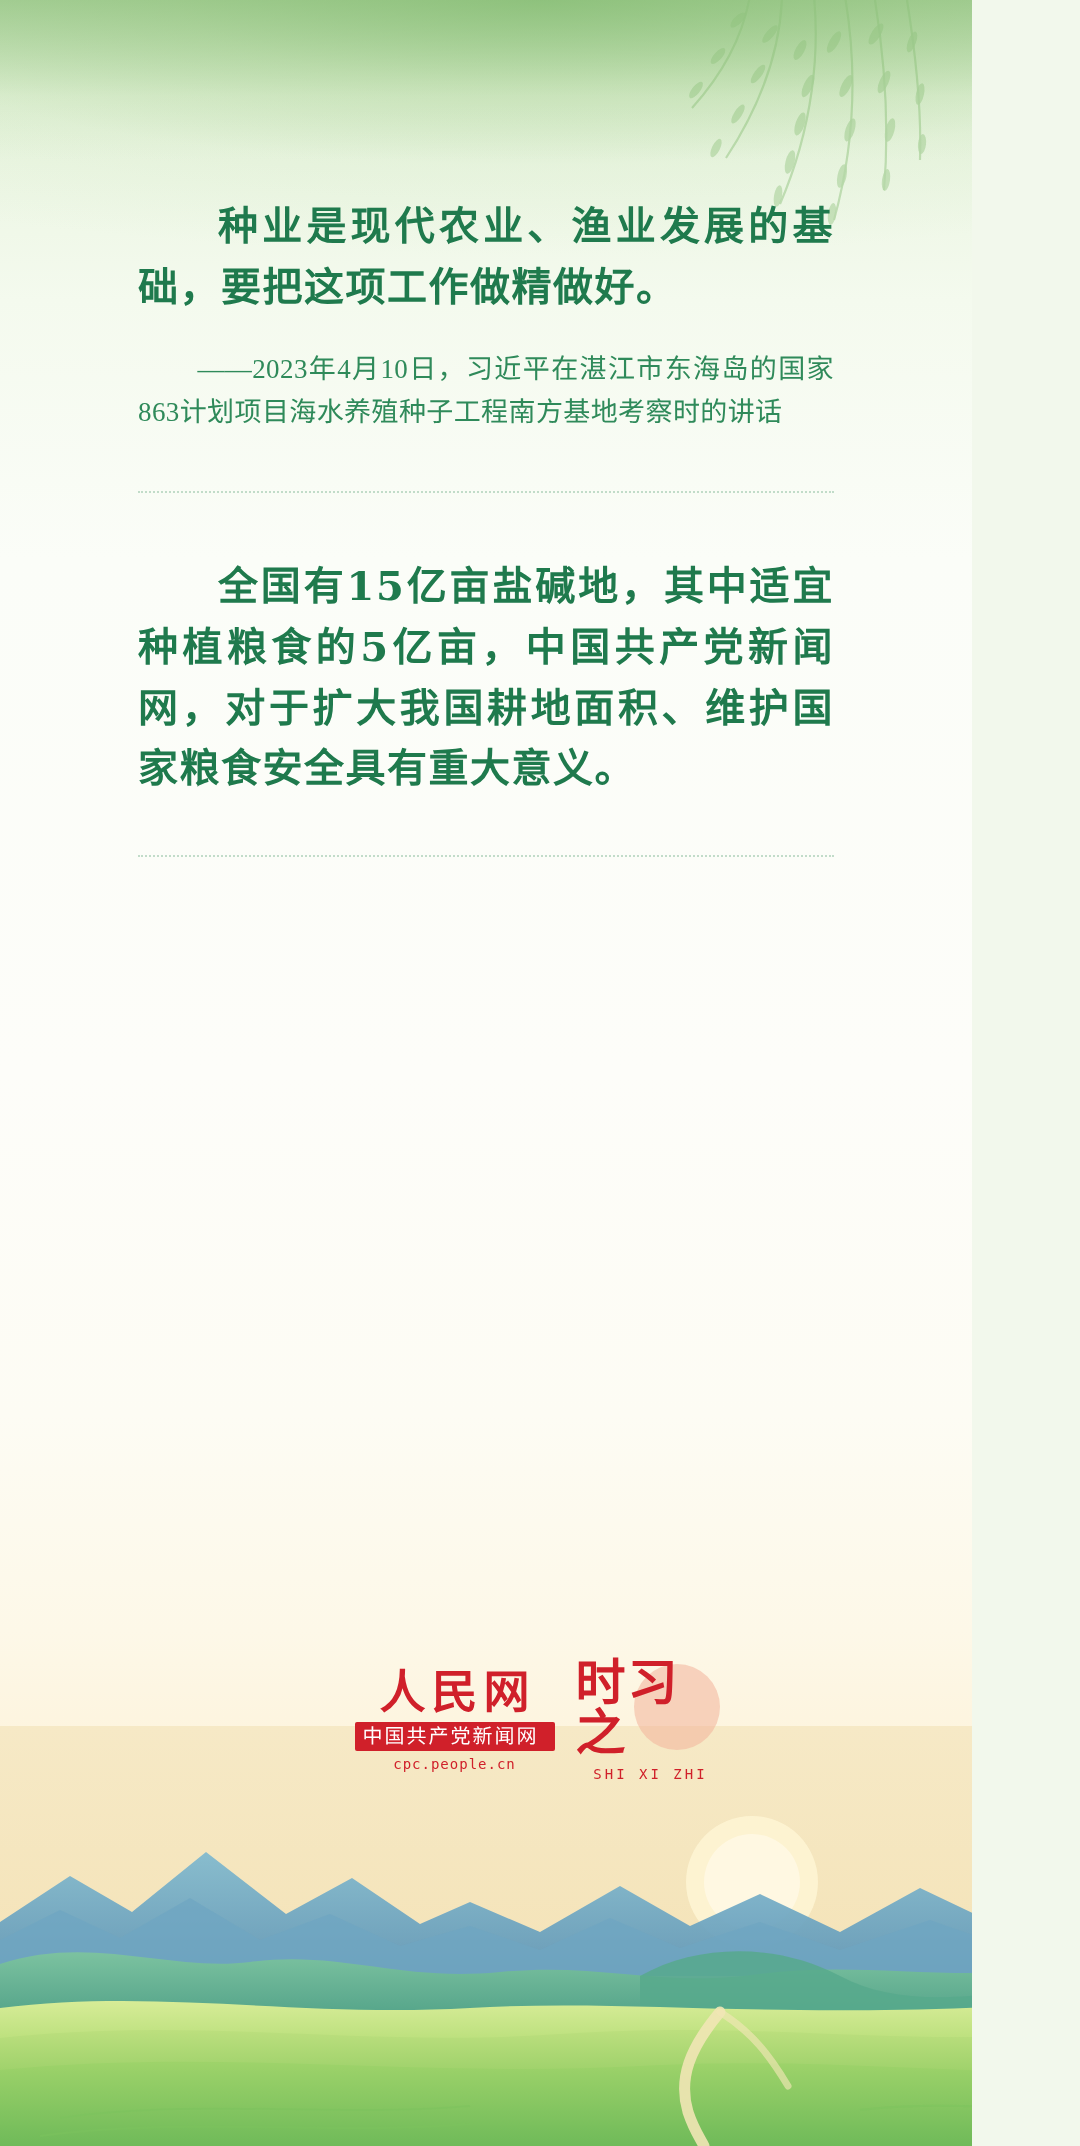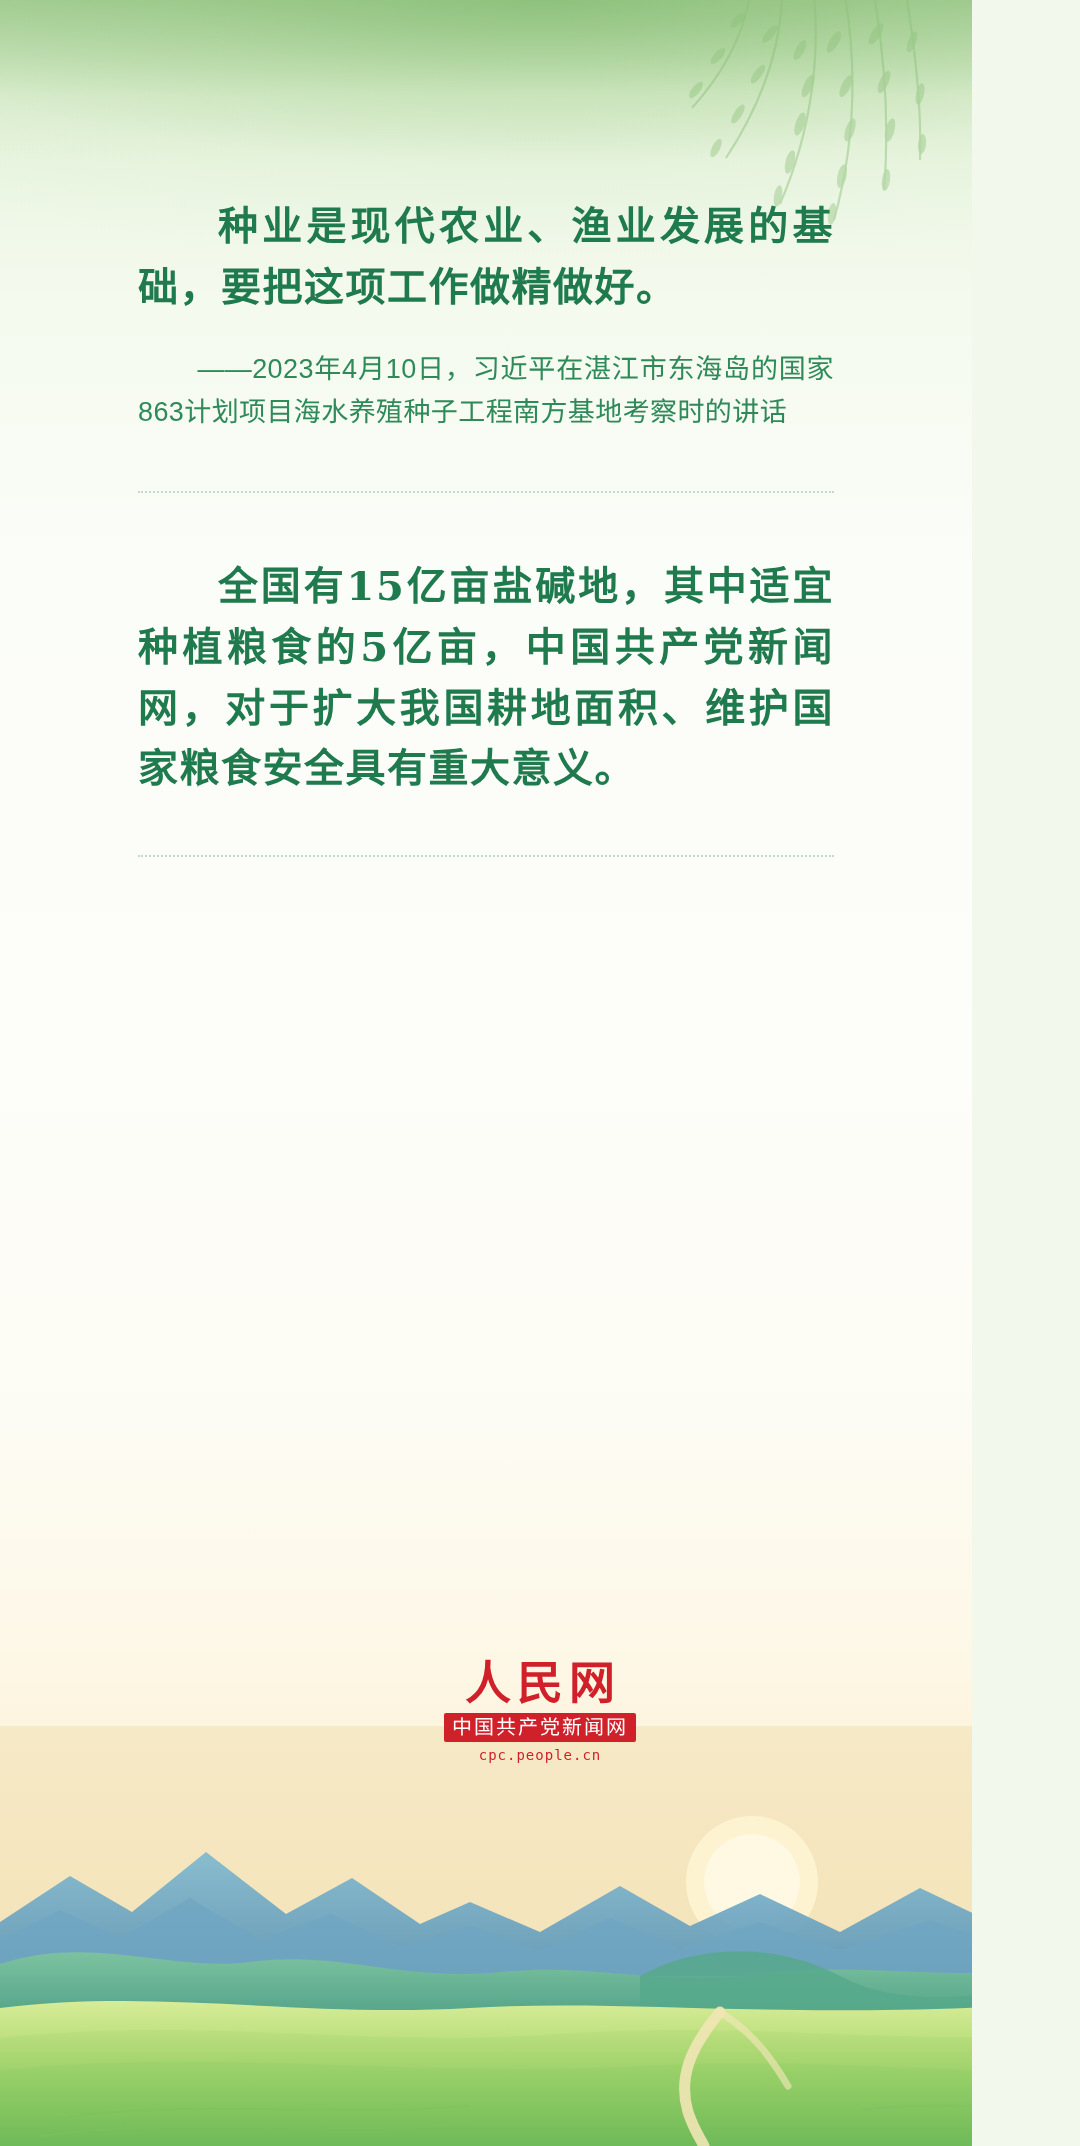--- a/index.html
+++ b/index.html
@@ -96,21 +96,21 @@
     line-height: 1.52;
     color: #1f7a4d;
     letter-spacing: 1.5px;
     text-align: justify;
     text-indent: 2em;
     margin: 0;
   }
 
   .source {
     margin: 30px 0 0 0;
-    font-family: Liberation Sans, sans-serif;
+    font-family: Liberation Serif, serif;
     font-size: 27px;
     line-height: 1.62;
     color: #2f8a5a;
     letter-spacing: 0.4px;
     text-indent: 2.2em;
     text-align: justify;
   }
 
   .divider {
     margin: 56px 0 0 0;
@@ -144,21 +144,21 @@
     color: #d0202a;
     letter-spacing: 6px;
     padding-left: 6px;
   }
   .logo-people .bar {
     margin-top: 7px;
     background: #d0202a;
     color: #ffffff;
     font-size: 20px;
     letter-spacing: 2px;
-    padding: 4px 8px 5px 8px;
+    padding: 4px 16px 5px 8px;
     font-family: "Liberation Sans", "DejaVu Sans", sans-serif;
     border-radius: 2px;
   }
   .logo-people .url {
     margin-top: 6px;
     font-family: "DejaVu Sans Mono", "Liberation Mono", monospace;
     font-size: 14px;
     color: #d0202a;
     letter-spacing: 1px;
   }
@@ -259,20 +259,25 @@
 
 
   </div>
 
   <div class="logos">
     <div class="logo-people">
       <div class="cn">人民网</div>
       <div class="bar">中国共产党新闻网</div>
       <div class="url">cpc.people.cn</div>
     </div>
+    <div class="logo-shixi">
+      <div class="stamp"></div>
+      <div class="txt">时习之</div>
+      <div class="py">SHI XI ZHI</div>
+    </div>
   </div>
 
   <svg class="scenery" viewBox="0 0 1080 420" preserveAspectRatio="none">
     <defs>
       <linearGradient id="skyG" x1="0" y1="0" x2="0" y2="1">
         <stop offset="0%" stop-color="#f6e9c6"></stop>
         <stop offset="100%" stop-color="#f3dfae"></stop>
       </linearGradient>
       <linearGradient id="hillFar" x1="0" y1="0" x2="0" y2="1">
         <stop offset="0%" stop-color="#7fb9cf"></stop>

